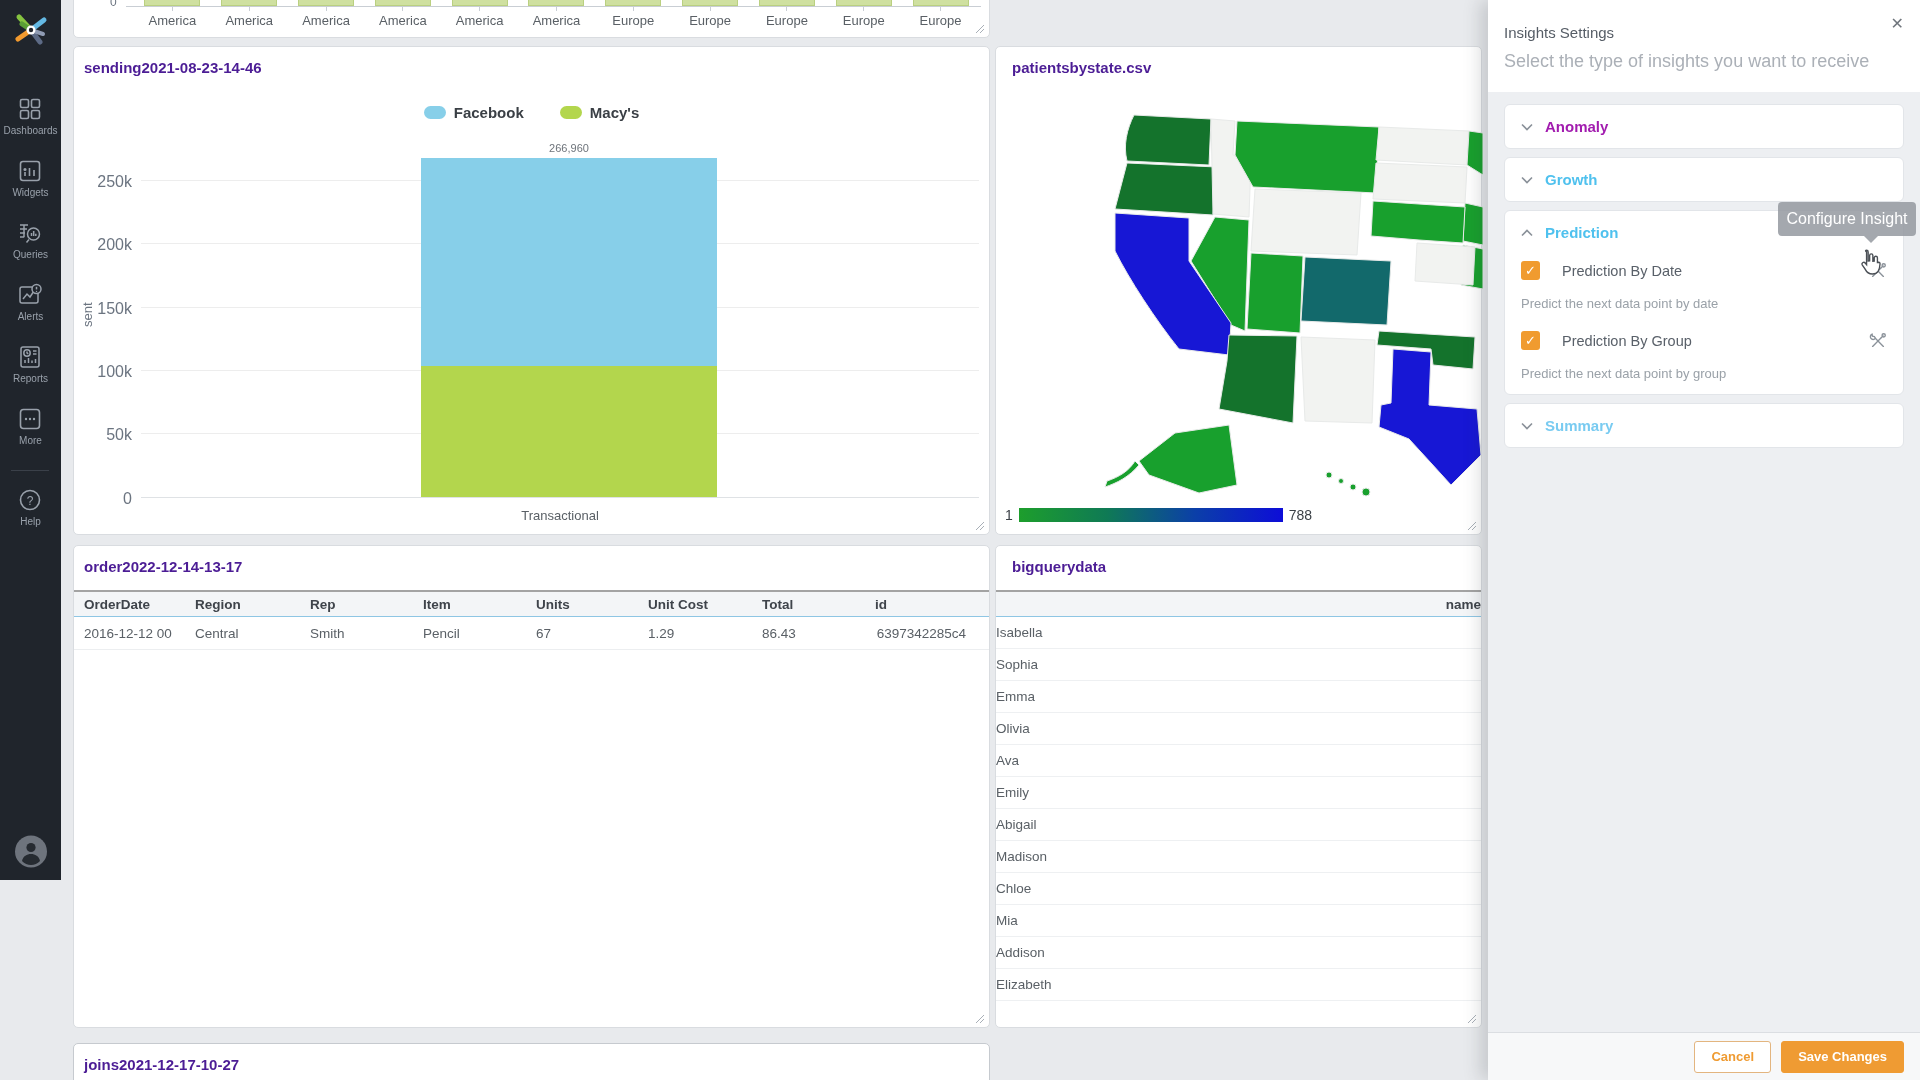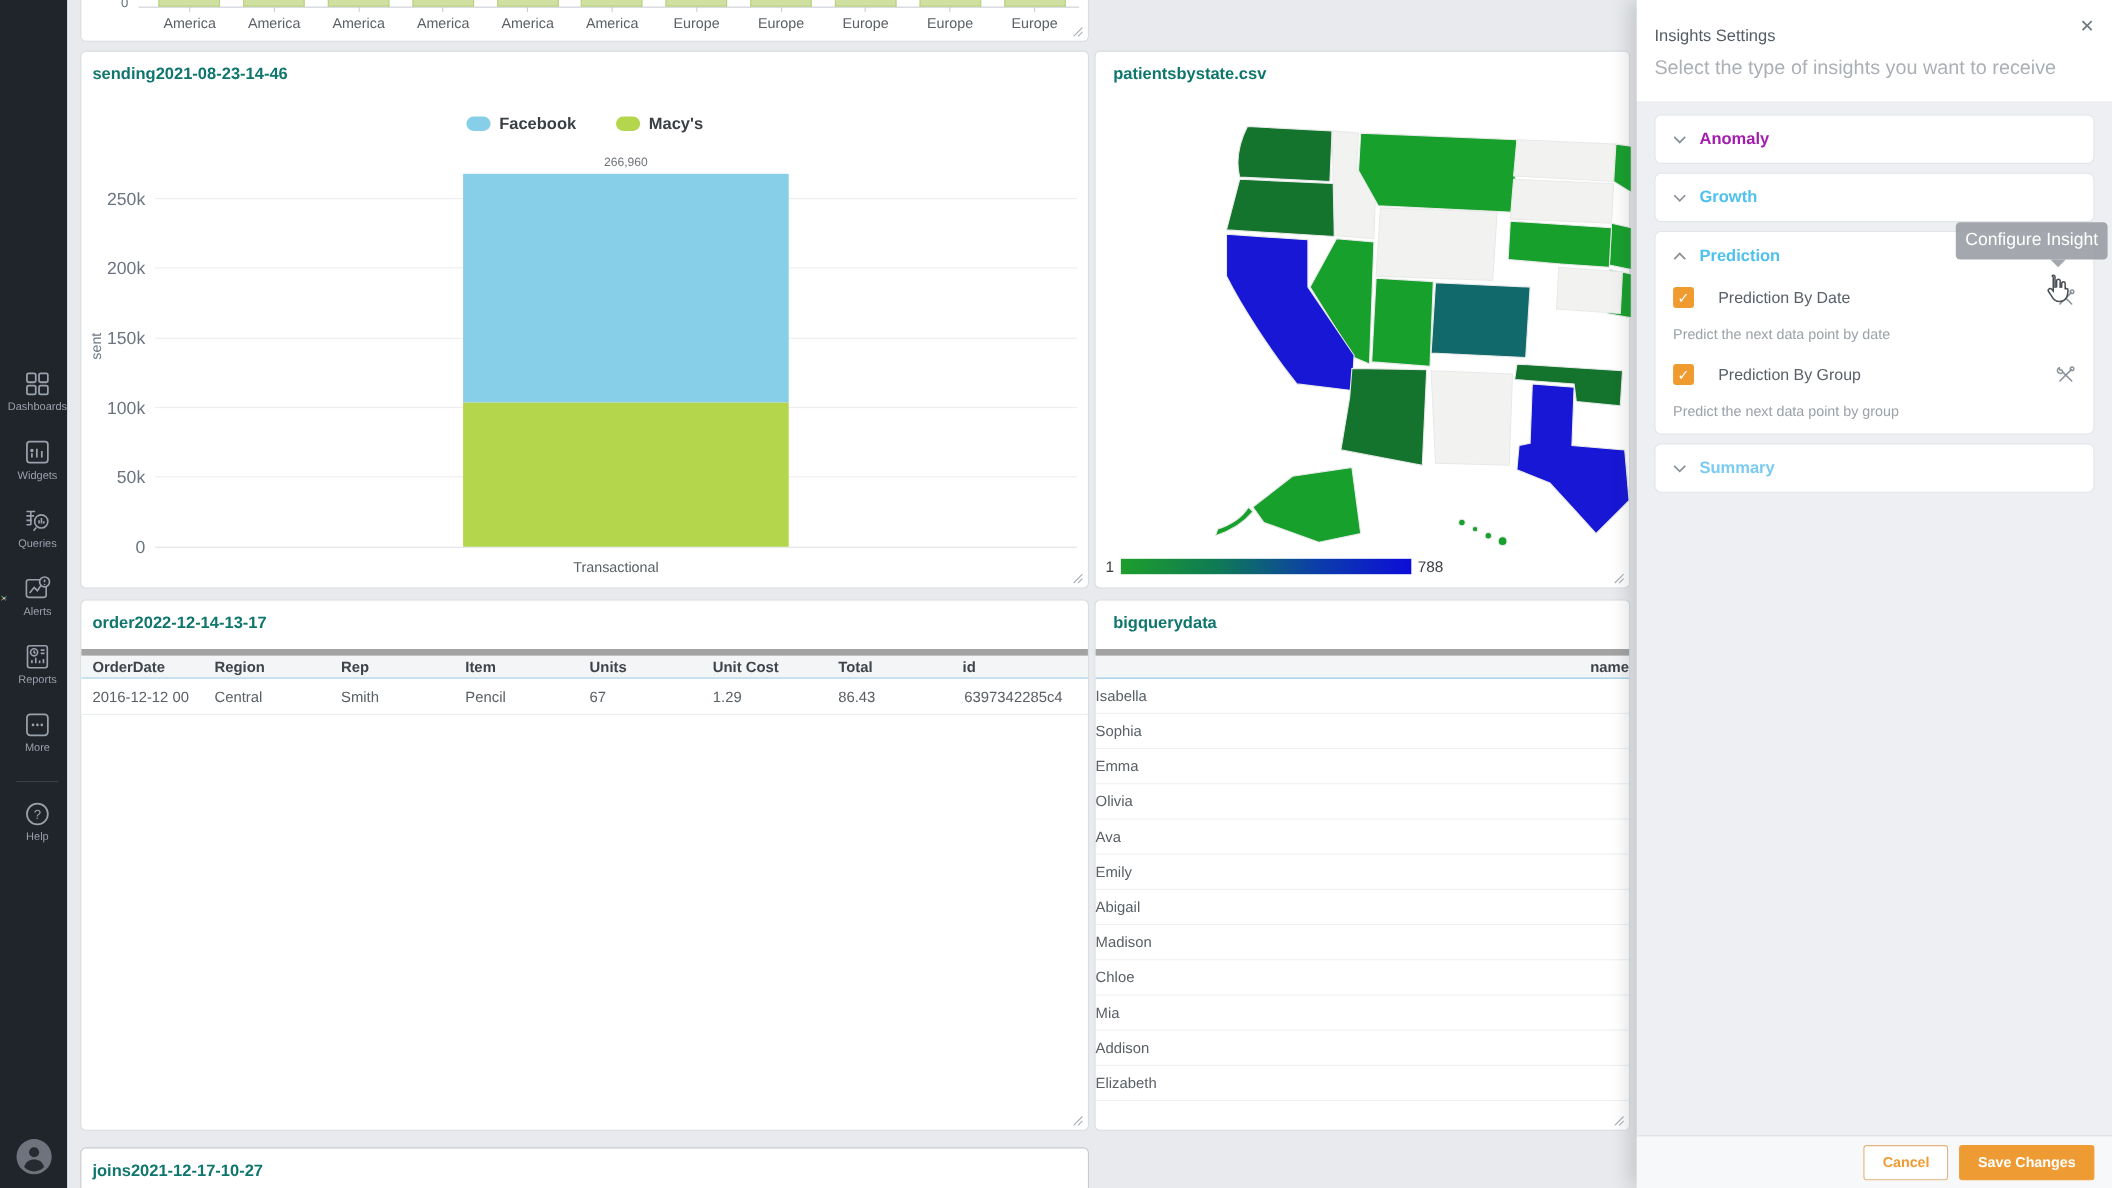--- a/index.html
+++ b/index.html
@@ -1,32 +1,32 @@
 <!DOCTYPE html>
 <html><head>
 <meta charset="utf-8">
 <style>
   * { box-sizing: border-box; margin: 0; padding: 0; }
   html,body { width:1920px; height:1080px; overflow:hidden; }
   body { font-family:"Liberation Sans", sans-serif; background:#e8eaed; color:#3d4249; }
   #app { position:relative; width:1920px; height:1080px; }
 
   
-  .sidebar { position:absolute; left:0; top:0; width:61px; height:1080px; background:#20252c; display:flex; flex-direction:row; align-items:center; z-index:40; }
+  .sidebar { position:absolute; left:0; top:0; width:61px; height:880px; background:#20252c; display:flex; flex-direction:column; align-items:center; z-index:40; }
   .logo { margin-top:8px; width:44px; height:44px; }
   .nav { margin-top:44px; display:flex; flex-direction:column; align-items:center; }
   .nav-item { display:flex; flex-direction:column; align-items:center; margin-bottom:22px; cursor:pointer; }
   .nav-item svg { width:26px; height:26px; }
   .nav-label { font-size:10px; color:#99a1ab; margin-top:3px; }
   .nav-divider { width:38px; border-top:1px solid #3a4049; margin:2px 0 16px; }
   .avatar { position:absolute; bottom:12px; left:50%; transform:translateX(-50%); width:33px; height:33px; cursor:pointer; }
 
   
   .card { position:absolute; background:#fff; border:1px solid #d9dce0; border-radius:5px; }
-  .w-title { position:absolute; left:10px; top:12px; font-size:15px; font-weight:bold; color:#0f766e; }
+  .w-title { position:absolute; left:10px; top:12px; font-size:15px; font-weight:bold; color:#4c1d95; }
   .resize-handle { position:absolute; right:4px; bottom:3px; width:10px; height:10px; cursor:nwse-resize; }
 
   
   #card-top { left:73px; top:-6px; width:917px; height:44px; }
   .cols { position:absolute; left:60px; right:10px; top:0; bottom:0; display:flex; }
   .col { flex:1; display:flex; flex-direction:column; align-items:center; }
   .stub { width:56px; height:11px; background:#cfe0a0; border:1px solid #bad081; border-top:none; }
   .tickline { width:1px; height:5px; background:#c9ced4; }
   .cat-label { font-size:13px; color:#5a6066; margin-top:2px; }
   .axisline { position:absolute; left:52px; right:8px; top:11px; border-top:1px solid #c9ced4; }
@@ -50,21 +50,21 @@
   .map-svg { position:absolute; left:83px; top:56px; width:404px; height:402px; }
   .map-legend { position:absolute; left:9px; top:460px; display:flex; align-items:center; gap:6px; font-size:14px; color:#3b4046; }
   .map-grad { width:264px; height:14px; background:linear-gradient(to right,#1d9e2c,#0f7a55,#0b3fa8,#0d0dd8); }
 
   
   #card-order { left:73px; top:545px; width:917px; height:483px;padding-left:13px; }
   #card-bigquery { left:995px; top:545px; width:487px; height:483px;text-align:right; }
   .tbl { position:absolute; left:0; right:0; top:44px; font-size:13.5px; }
   .tbl-row { display:grid; align-items:center; }
   .order-grid { grid-template-columns:111px 115px 113px 113px 112px 114px 113px 1fr; padding:0 0 0 8px; }
-  .tbl-head { background:#f3f5f7; border-top:6px solid #a3a3a3; border-bottom:1px solid #8ec6e4; height:27px; color:#3f444b; }
+  .tbl-head { background:#f3f5f7; border-top:2px solid #a3a3a3; border-bottom:1px solid #8ec6e4; height:27px; color:#3f444b; }
   .tbl-head .cell { font-weight:bold; }
   .tbl-data { height:33px; color:#5a6066; border-bottom:1px solid #eceef0; background:#fff; }
   .cell { padding-left:2px; white-space:nowrap; overflow:hidden; }
   .cell-id-val { text-align:right; padding-right:23px; }
   .name-grid { grid-template-columns:1fr; padding-left:26px; }
   .name-row { height:32px; display:flex; align-items:center; font-size:13.5px; color:#5a6066; border-bottom:1px solid #eef0f2; }
 
   
   #card-joins { left:73px; top:1043px; width:917px; height:50px; border-color:#c6cacf; }
 

